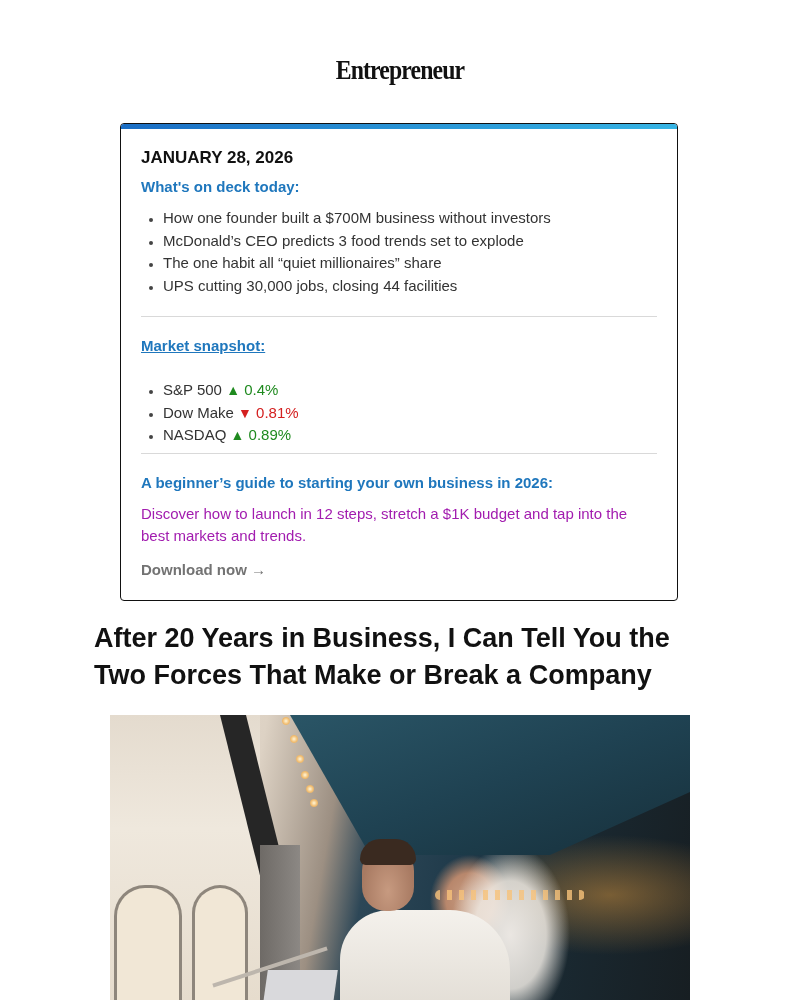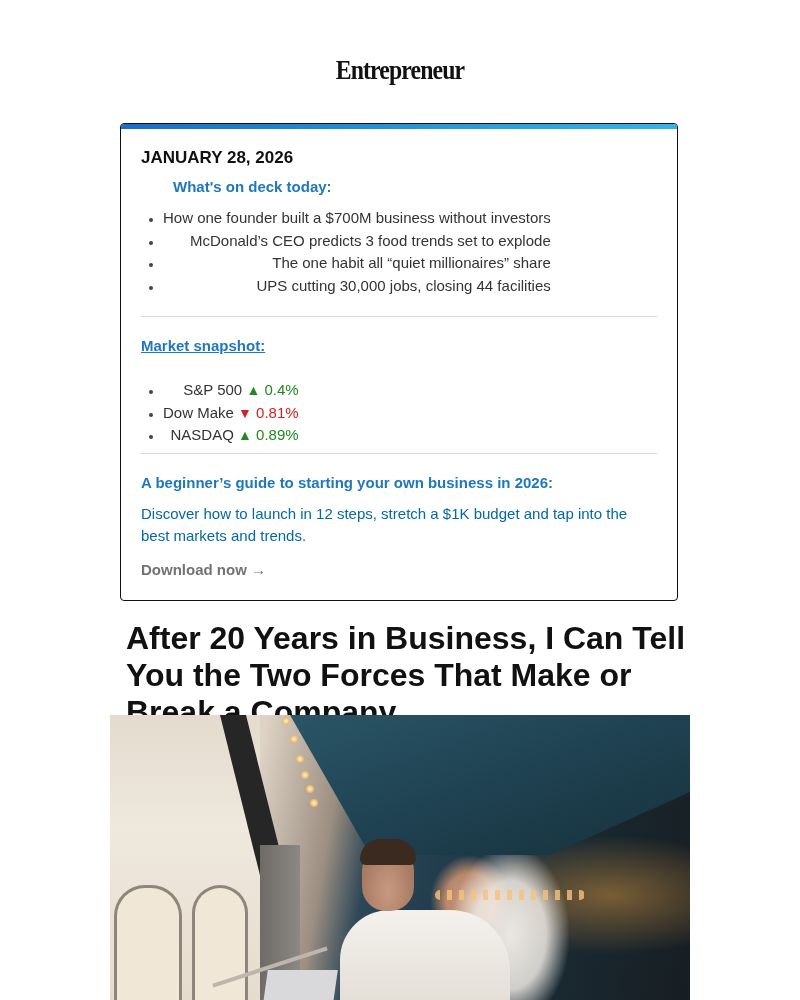--- a/index.html
+++ b/index.html
@@ -8,33 +8,33 @@
     .masthead { text-align: center; padding-top: 28px; margin-top: 28px; }
     .brand-small { font-family: "Liberation Serif", serif; font-weight: bold; font-size: 27px; letter-spacing: -1px; color: #111; line-height: 28px; display: inline-block; transform: scaleX(0.88); }
     .brand-large { font-family: "DejaVu Sans", sans-serif; font-weight: bold; font-size: 58px; letter-spacing: 22px; color: #111; line-height: 58px; margin-top: 2px; padding-left: 22px; }
 
     .card { position: absolute; left: 120px; top: 123px; width: 558px; height: 478px; border: 1.5px solid #111; border-radius: 4px; box-sizing: border-box; overflow: hidden; }
     .card-bar { position: absolute; left: 0; right: 0; top: 0; height: 5px; background: linear-gradient(90deg, #1a6dc4 0%, #2b9ad8 60%, #36b4e4 100%); }
     .card-inner { position: absolute; left: 20px; right: 20px; top: 0; }
 
     .date { position: absolute; top: 24px; left: 0; font-size: 17px; font-weight: bold; color: #111; }
     .section-head { position: absolute; left: 0; font-size: 15px; font-weight: bold; color: #1f77bd; }
-    ul.list { position: absolute; left: 0; margin: 0; padding: 0 0 0 22px; list-style: disc; font-size: 15px; color: #333; text-align: right; }
+    ul.list { position: absolute; left: 0; margin: 0; padding: 0 0 0 22px; list-style: disc; font-size: 15px; color: #333; }
     ul.list li { height: 22.7px; line-height: 22.7px; }
     ul.list li::marker { color: #444; font-size: 12px; }
     .divider { position: absolute; left: 0; right: 0; height: 1px; background: #d9d9d9; }
 
     .up { color: #1f8a1f; }
     .down { color: #d42020; }
     .tri { font-size: 14px; }
 
-    .guide-body { position: absolute; top: 379px; left: 0; right: 10px; font-size: 15px; line-height: 22px; color: #0369a1; }
+    .guide-body { position: absolute; top: 379px; left: 0; right: 10px; font-size: 15px; line-height: 22px; color: #a21caf; }
     .download { position: absolute; top: 437px; left: 0; font-size: 15px; font-weight: bold; color: #737373; text-decoration: none; }
 
-    .headline { position: absolute; left: 126px; top: 620px; width: 590px; font-size: 32px; font-weight: bold; line-height: 37px; color: #111; margin: 0; }
+    .headline { position: absolute; left: 94px; top: 620px; width: 590px; font-size: 27px; font-weight: bold; line-height: 37px; color: #111; margin: 0; }
 
     .hero { position: absolute; left: 110px; top: 715px; width: 580px; height: 285px; overflow: hidden;
       background:
         radial-gradient(ellipse 60px 90px at 400px 220px, rgba(245,240,235,0.95) 0%, rgba(240,235,228,0.85) 60%, rgba(0,0,0,0) 100%),
         radial-gradient(ellipse 40px 45px at 360px 185px, #c99f85 0%, #b8876c 60%, rgba(0,0,0,0) 100%),
         radial-gradient(ellipse 150px 60px at 500px 180px, rgba(200,140,60,0.55) 0%, rgba(0,0,0,0) 100%),
         linear-gradient(100deg, #e9e1d6 0%, #ddd2c4 25%, #9c8f82 38%, #2d4757 45%, #1f3a4a 60%, #1a2a33 75%, #171e22 100%);
     }
     .hero .ceiling { position: absolute; left: 180px; top: 0; width: 400px; height: 140px; background: linear-gradient(160deg, #2a5566 0%, #1f4252 50%, #17303b 100%); clip-path: polygon(0 0, 100% 0, 100% 55%, 65% 100%, 20% 100%); }
     .hero .beam { position: absolute; left: 110px; top: 0; width: 26px; height: 190px; background: #262626; transform: skewX(14deg); transform-origin: top left; }
@@ -56,21 +56,21 @@
 
 <header class="masthead">
   <div class="brand-small">Entrepreneur</div>
 </header>
 
 <section class="card">
   <div class="card-bar"></div>
   <div class="card-inner">
     <div class="date">JANUARY 28, 2026</div>
 
-    <div class="section-head" style="top:54px;margin-left:32px;">What's on deck today:</div>
+    <div class="section-head" style="top:54px;">What's on deck today:</div>
     <ul class="list" style="top:83px;">
       <li>How one founder built a $700M business without investors</li>
       <li>McDonald’s CEO predicts 3 food trends set to explode</li>
       <li>The one habit all “quiet millionaires” share</li>
       <li>UPS cutting 30,000 jobs, closing 44 facilities</li>
     </ul>
 
     <div class="divider" style="top:192px;"></div>
 
     <div class="section-head" style="top:213px;text-decoration:underline;">Market snapshot:</div>

